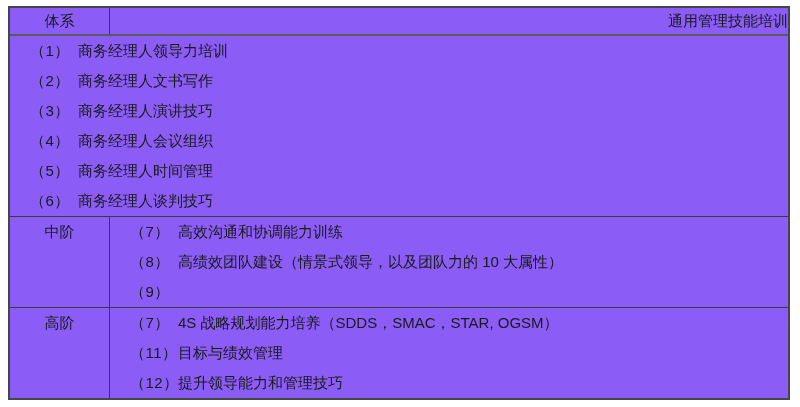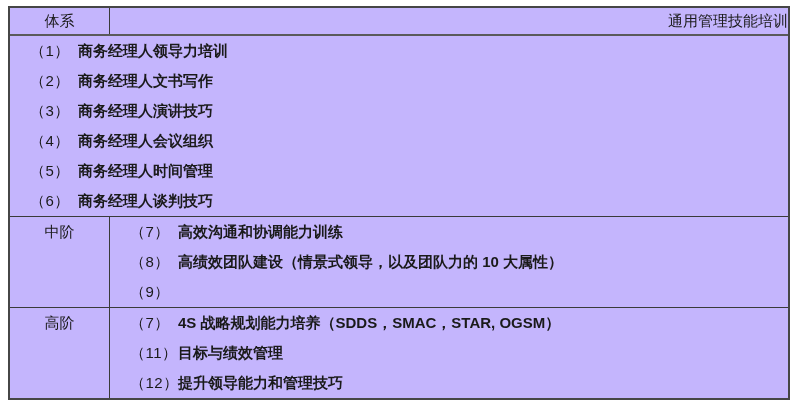--- a/index.html
+++ b/index.html
@@ -14,21 +14,21 @@
     font-family: "Liberation Sans", "DejaVu Sans", sans-serif;
     color: #1a1a1a;
     -webkit-font-smoothing: antialiased;
   }
   .training-table {
     position: absolute;
     left: 8px;
     top: 6px;
     width: 782px;
     border: 2px solid #464646;
-    background: #c4b5fd;
+    background: #8b5cf6;
     box-sizing: border-box;
   }
   .row {
     display: flex;
     align-items: stretch;
   }
   .row.header {
     border-bottom: 2px solid #5a5a5a;
   }
   .row.section + .row.section {
@@ -66,21 +66,20 @@
     font-size: 15px;
     white-space: nowrap;
   }
   .item-num {
     flex: 0 0 48px;
     width: 48px;
     letter-spacing: 0.5px;
   }
   .item-text {
     flex: 1 1 auto;
-    font-weight: bold;
   }
 </style>
 </head>
 <body>
 
 <div class="training-table">
 
   <div class="row header">
     <div class="label-cell">体系</div>
     <div class="content-cell">通用管理技能培训</div>

